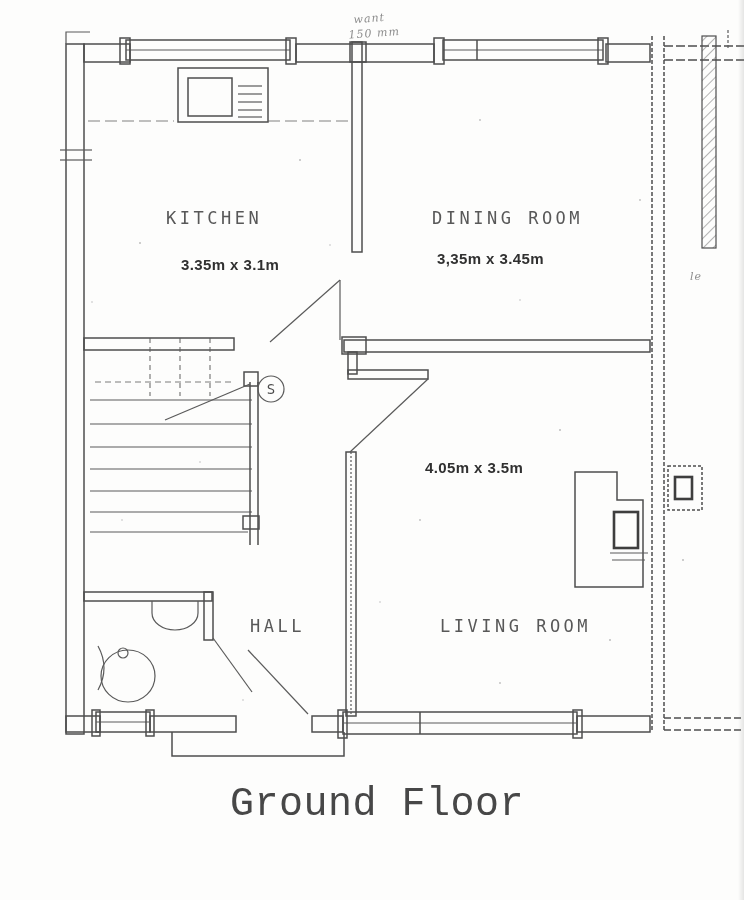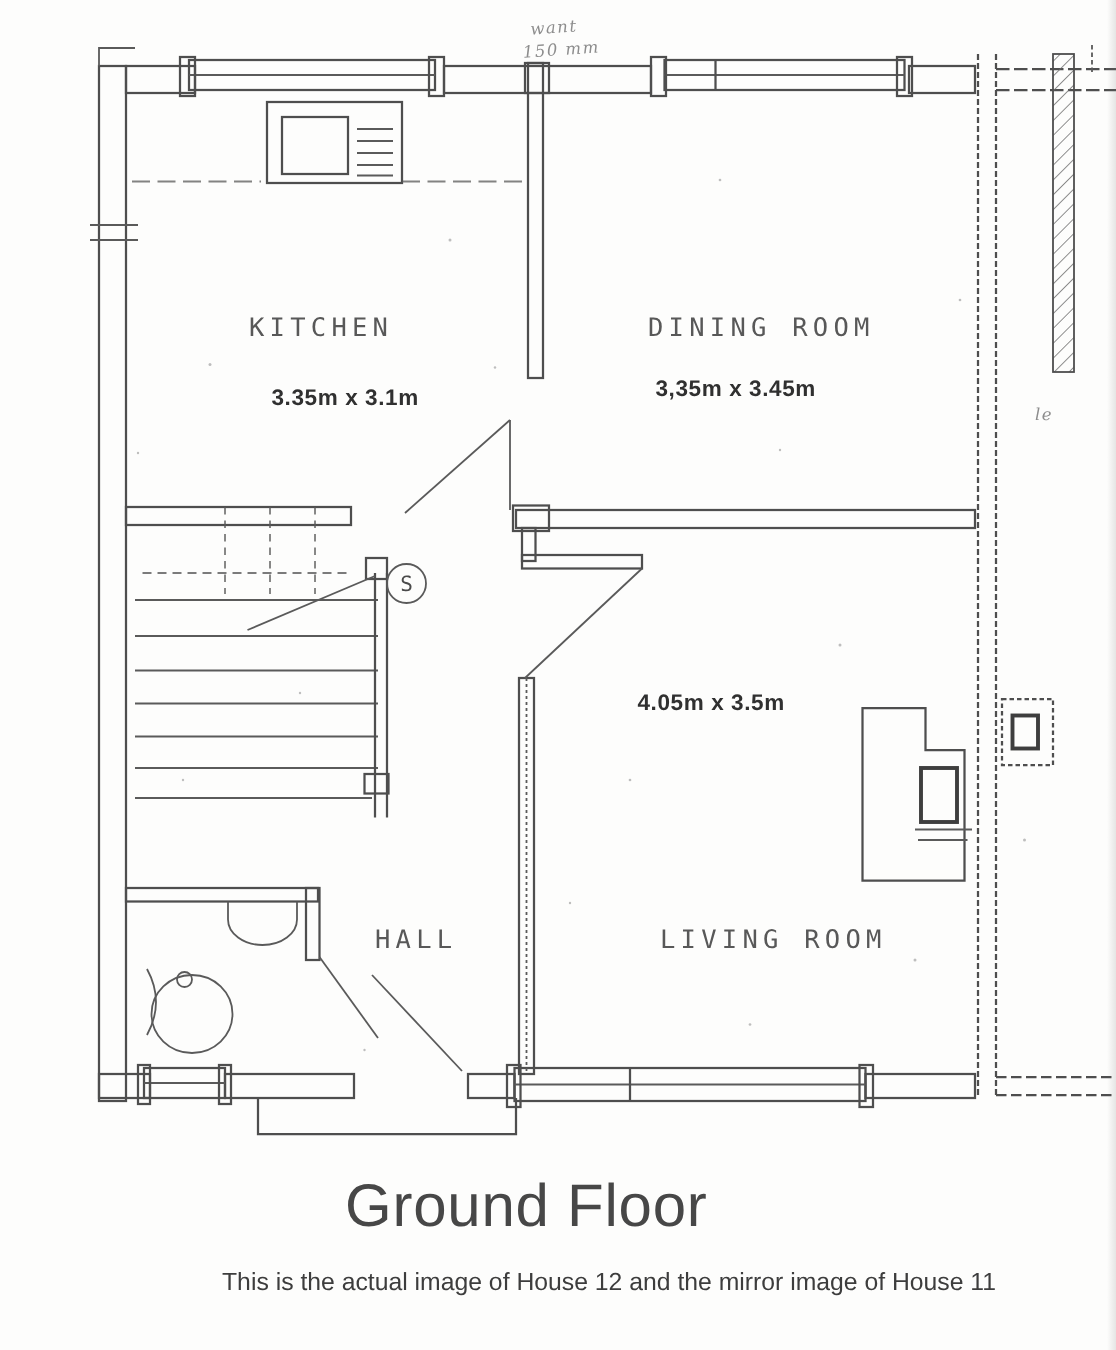--- a/index.html
+++ b/index.html
@@ -23,21 +23,21 @@
   }
   .hand{
     font-family:"DejaVu Serif",serif;font-style:italic;
     font-size:11px;fill:#8d8d8d;letter-spacing:1px;
   }
   .sym{
     font-family:"DejaVu Sans Mono",monospace;font-size:14px;fill:#4a4a4a;
   }
   .title{
     position:absolute;left:230px;top:782px;
-    font-size:40px;color:#474747;letter-spacing:.5px;
+    font-size:40px;color:#474747;letter-spacing:.5px;font-family:Liberation Mono, monospace;
   }
   .caption{
     position:absolute;left:148px;top:846px;
     font-size:16.5px;color:#3d3d3d;
   }
   
   .w{stroke:#4e4e4e;fill:none;stroke-width:1.5;}
   .wt{stroke:#5a5a5a;fill:none;stroke-width:1.2;}
   .bold{stroke:#3e3e3e;fill:none;stroke-width:2.6;}
 </style>
@@ -234,16 +234,15 @@
         <circle cx="380" cy="602" r=".8"></circle>
       <circle cx="683" cy="560" r="1"></circle>
         <circle cx="122" cy="520" r=".8"></circle>
       <circle cx="500" cy="683" r=".9"></circle>
         <circle cx="330" cy="245" r=".8"></circle>
     </g>
   </svg>
 
   <div class="title">Ground Floor</div>
 
-  <div class="caption">This is the actual image of House 12 and the mirror image of House 11</div>
 
   <div class="scan-edge"></div>
 </div>
 
 </body></html>

